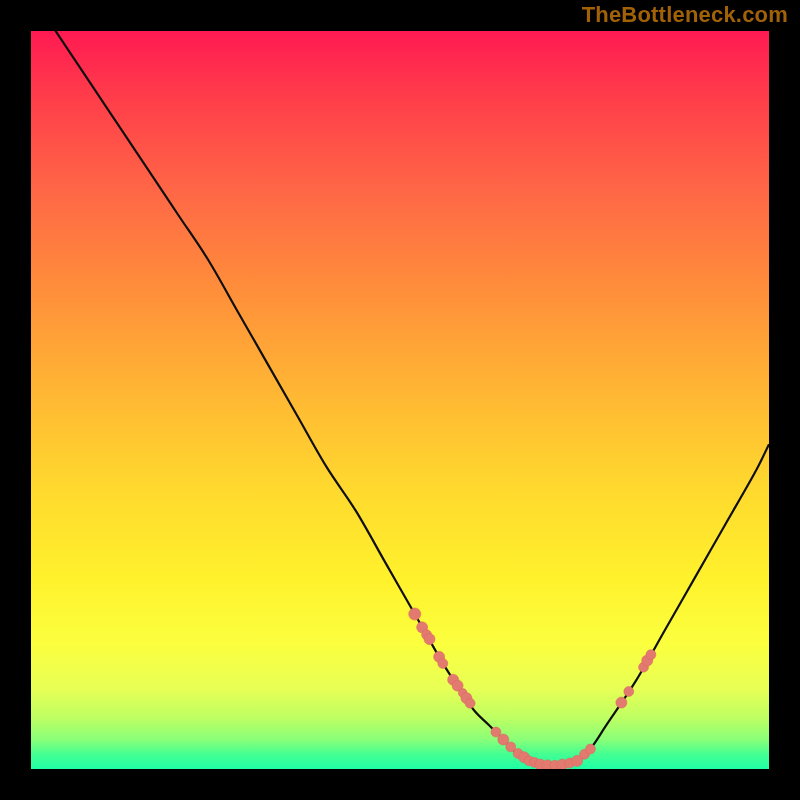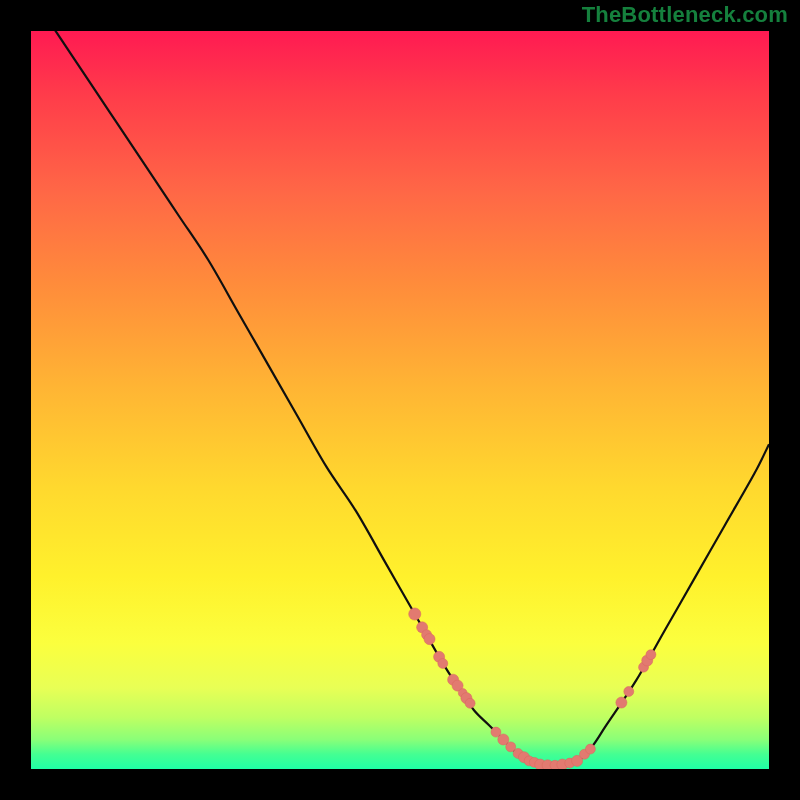--- a/index.html
+++ b/index.html
@@ -14,21 +14,21 @@
   .frame {
     position: relative;
     width: 800px;
     height: 800px;
     background: #000000;
   }
   .watermark {
     position: absolute;
     top: 2px;
     right: 12px;
-    color: #15803d;
+    color: #a16207;
     font-size: 22px;
     font-weight: 600;
     letter-spacing: 0.2px;
     user-select: none;
   }
   .plot-area {
     position: absolute;
     left: 31px;
     top: 31px;
     width: 738px;

